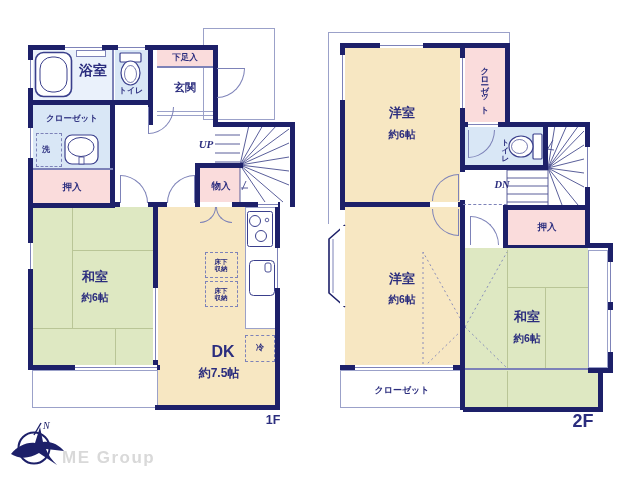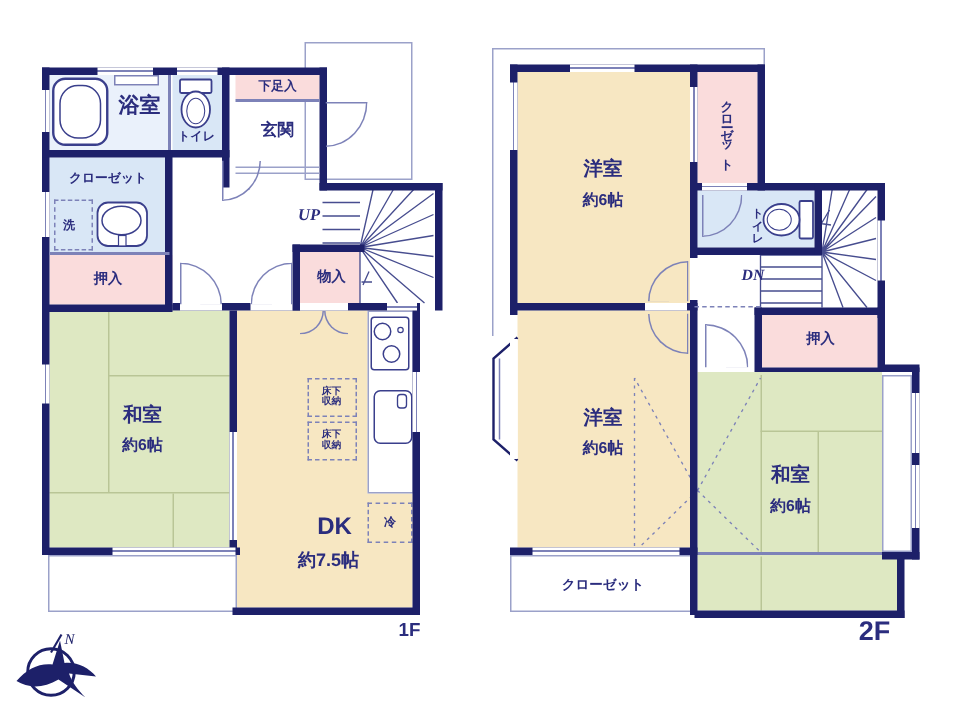--- a/index.html
+++ b/index.html
@@ -254,14 +254,15 @@
   <div class="lbl" style="left:527px;top:338px;font-size:10.5px">約6帖</div>
   <div class="lbl" style="left:402px;top:390px;font-size:9px">クローゼット</div>
   <div class="lbl" style="left:583px;top:421px;font-size:18px">2F</div>
 
   <svg style="left:10px;top:417px" width="72" height="60" viewBox="0 0 72 60">
     <circle cx="24" cy="31" r="15.5" fill="none" stroke="#1d2069" stroke-width="2"></circle>
     <path d="M24 18 L31 6" stroke="#1d2069" stroke-width="1.4" fill="none"></path>
     <text x="33" y="12" font-size="10" font-style="italic" font-family="Liberation Serif, DejaVu Serif, serif" fill="#1d2069">N</text>
     <path d="M1 37 C8 29 16 25 25 26 L30 10 L33 25 C41 24 49 28 54 34 L36 32 C38 38 42 43 47 48 L29 36 C19 42 9 42 1 37 Z" fill="#1d2069"></path>
   </svg>
+  <div id="brand-text" style="left:62px;top:448px">ME Group</div>
 
 </div>
 
 </body></html>

